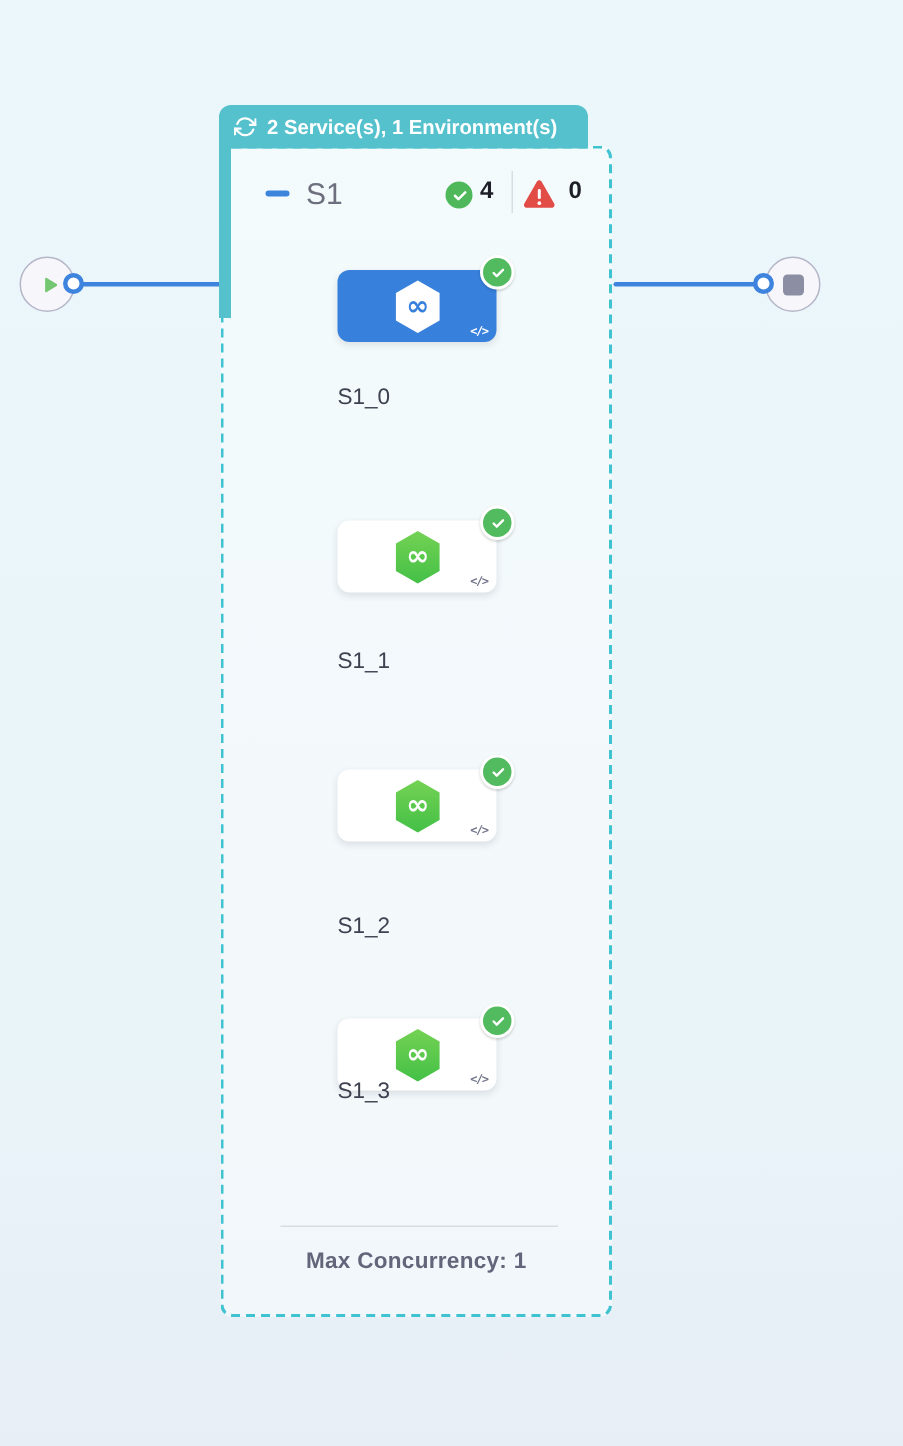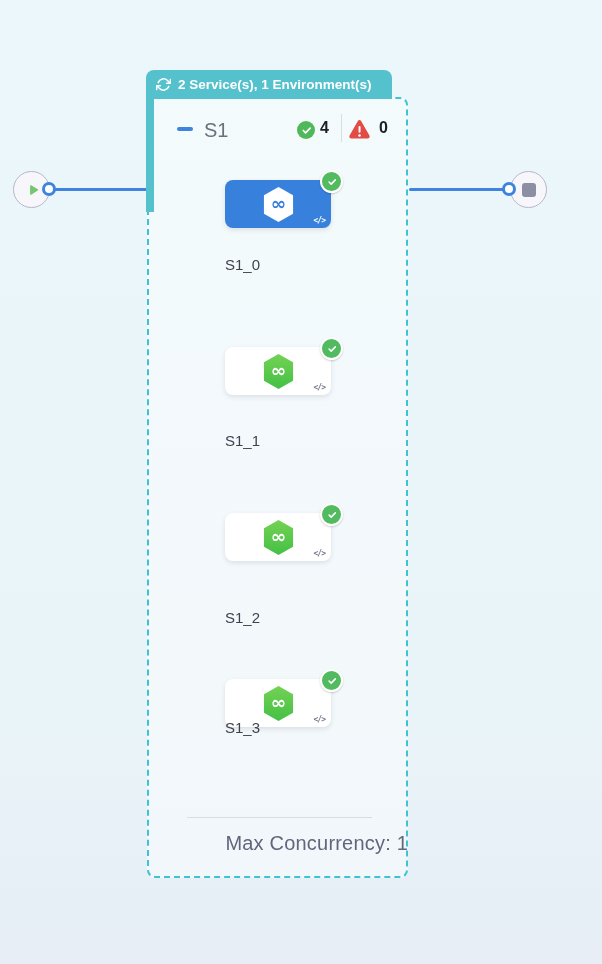--- a/index.html
+++ b/index.html
@@ -67,21 +67,21 @@
     border-radius:50%; background:#52ba5f; border:2px solid #ffffff;
     display:flex; align-items:center; justify-content:center;
     box-shadow:0 1px 2px rgba(0,0,0,.18); }
   .node-label { position:absolute; left:225px; width:106px; text-align:left;
     font-size:15px; color:#3f4150; z-index:3; }
   .label-0 { top:256px; } .label-1 { top:432px; } .label-2 { top:589px;margin-top:20px; } .label-3 { top:719px; }
   
   .bottom-divider { position:absolute; left:187px; top:817px; width:185px; height:1px;
     background:#d9dce2; z-index:3; }
   .max-concurrency { position:absolute; left:147px; top:832px; width:261px;
-    text-align:right; font-size:20px; font-weight:400; color:#63667b;
+    text-align:center; font-size:15px; font-weight:700; color:#63667b;
     letter-spacing:.2px; z-index:3; }
 </style>
 </head>
 <body>
 
 <div class="canvas">
 
   <div class="badge-header">
     <svg width="15" height="15" viewBox="0 0 24 24" fill="none" stroke="#ffffff" stroke-width="2.4" stroke-linecap="round" stroke-linejoin="round">
       <polyline points="23 4 23 10 17 10"></polyline>

